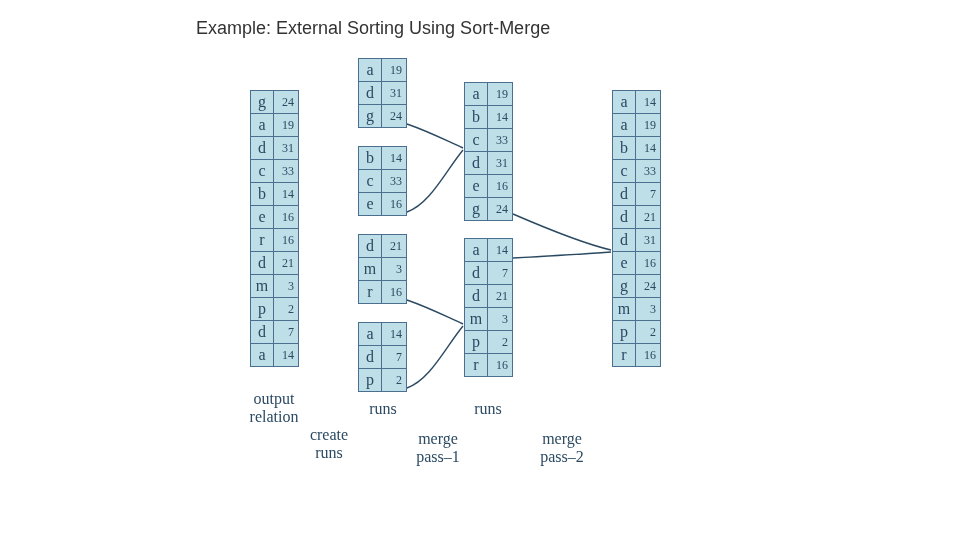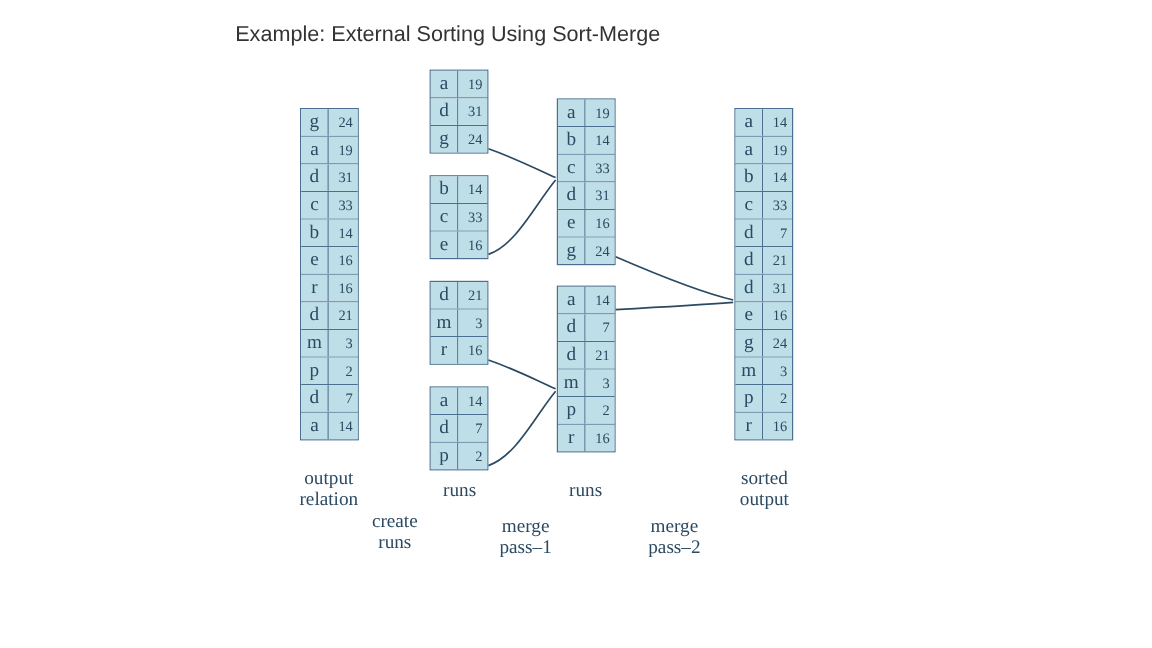--- a/index.html
+++ b/index.html
@@ -303,22 +303,20 @@
       <div class="row">
         <div class="cell-k">r</div>
         <div class="cell-v">16</div>
       </div>
     </div>
 
   <div class="lbl" style="left:-2px; top:336px; width:52px; white-space:pre-line">output
 relation</div>
   <div class="lbl" style="left:113px; top:346px; width:40px">runs</div>
   <div class="lbl" style="left:218px; top:346px; width:40px">runs</div>
-  <div class="lbl" style="left:357px; top:336px; width:60px; white-space:pre-line">sorted
-output</div>
   <div class="lbl" style="left:54px; top:372px; width:50px; white-space:pre-line">create
 runs</div>
   <div class="lbl" style="left:160px; top:376px; width:56px; white-space:pre-line">merge
 pass–1</div>
   <div class="lbl" style="left:284px; top:376px; width:56px; white-space:pre-line">merge
 pass–2</div>
 
 </div>
 
 </body></html>

